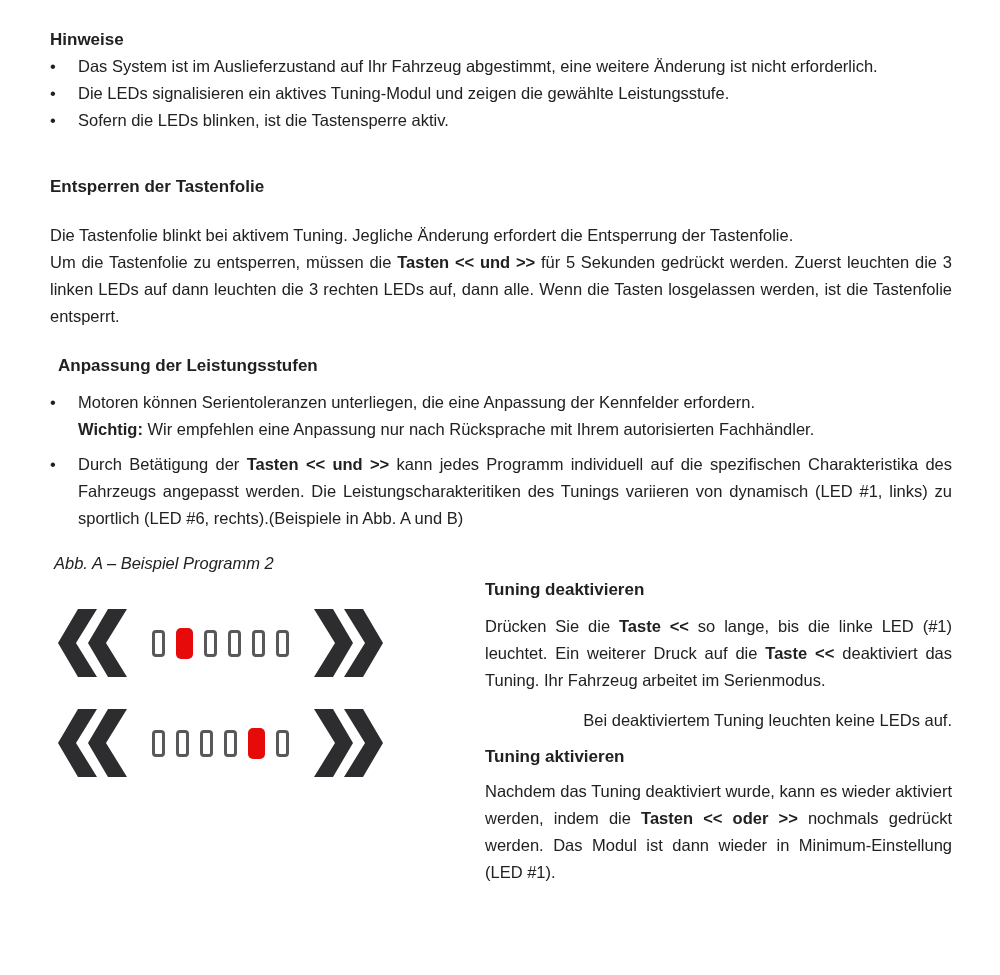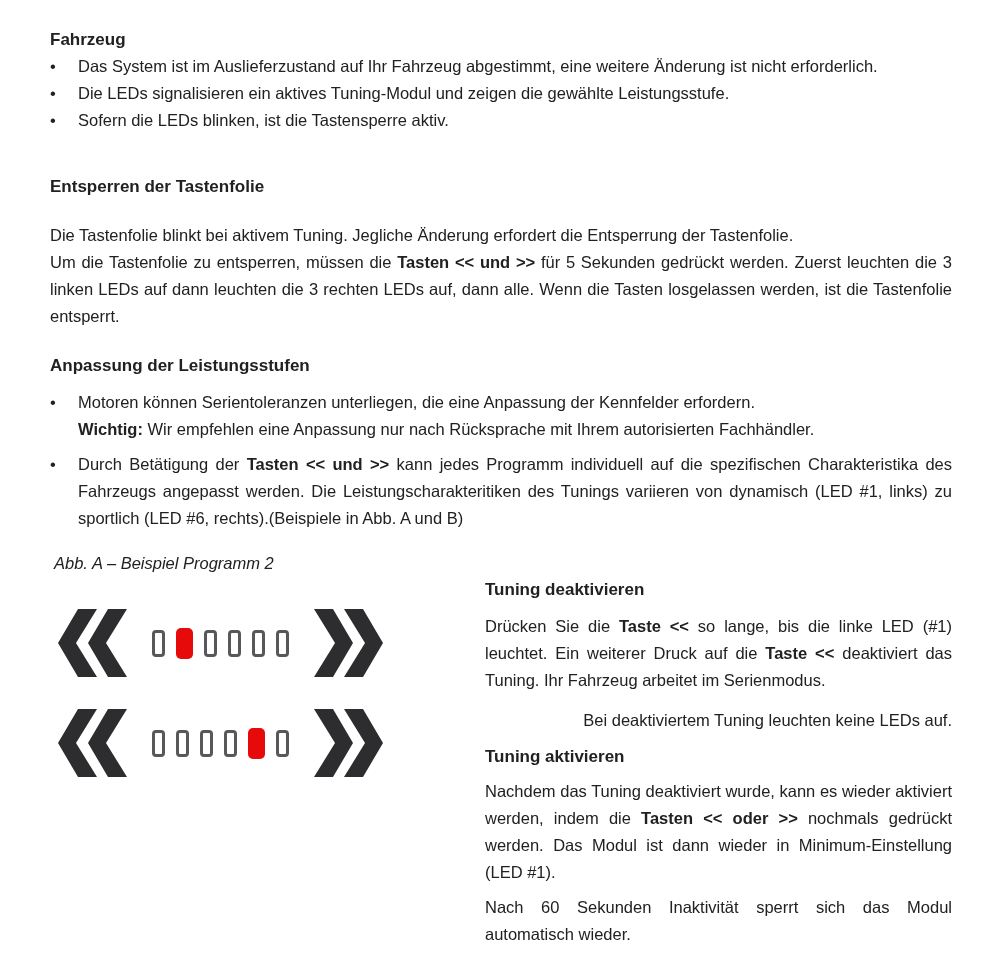--- a/index.html
+++ b/index.html
@@ -25,21 +25,21 @@
 
   
   ul.bullets { list-style: none; margin: 0; padding: 0; }
   ul.bullets li { display: flex; margin: 0; }
   ul.bullets.spaced li + li { margin-top: 8px; }
   .bt { width: 28px; flex: none; }
   .bx { flex: 1; display: block; text-align: justify; }
 
   
   #h-entsperren { margin: 39px 0 22px; }
-  #h-anpassung  { margin: 22px 0 10px; }
+  #h-anpassung  { margin: 22px 8px 10px; }
 
   
   .columns { display: flex; margin-top: 14px; }
   .col-left  { width: 435px; flex: none; }
   .col-right { flex: 1; }
 
   .caption-a { margin: 4px; font-style: italic; }
   .caption-b { margin: 100px 0 0; }
   .fig-a { margin-top: 30px; }
   .fig-b { margin-top: 28px; }
@@ -68,21 +68,21 @@
     width: 17px; height: 31px;
     border-radius: 5px;
     background: var(--led-on, #e60a0a);
   }
 </style>
 </head>
 <body>
 
 <div class="page">
 
-  <h2>Fahrzeug</h2>
+  <h2>Hinweise</h2>
   <ul class="bullets">
     <li>
       <span class="bt">•</span>
       <span class="bx"><span>Das System ist im Auslieferzustand auf Ihr Fahrzeug abgestimmt, eine weitere Änderung ist nicht erforderlich.</span></span>
     </li>
     <li>
       <span class="bt">•</span>
       <span class="bx"><span>Die LEDs signalisieren ein aktives Tuning-Modul und zeigen die gewählte Leistungsstufe.</span></span>
     </li>
     <li>
@@ -150,17 +150,16 @@
       </div>
     </div>
 
     <div class="col-right">
       <h2 class="h-deakt">Tuning deaktivieren</h2>
       <p class="justify p-deakt1"><span>Drücken Sie die </span><b>Taste &lt;&lt;</b><span> so lange, bis die linke LED (#1) leuchtet. Ein weiterer Druck auf die </span><b>Taste &lt;&lt;</b><span> deaktiviert das Tuning. Ihr Fahrzeug arbeitet im Serienmodus.</span></p>
       <p class="p-deakt2">Bei deaktiviertem Tuning leuchten keine LEDs auf.</p>
 
       <h2 class="h-akt">Tuning aktivieren</h2>
       <p class="justify p-akt1"><span>Nachdem das Tuning deaktiviert wurde, kann es wieder aktiviert werden, indem die </span><b>Tasten &lt;&lt; oder &gt;&gt;</b><span> nochmals gedrückt werden. Das Modul ist dann wieder in Minimum-Einstellung (LED #1).</span></p>
-      <p class="justify p-akt2">Nach 60 Sekunden Inaktivität sperrt sich das Modul automatisch wieder.</p>
     </div>
 
   </div>
 </div>
 
 </body></html>

